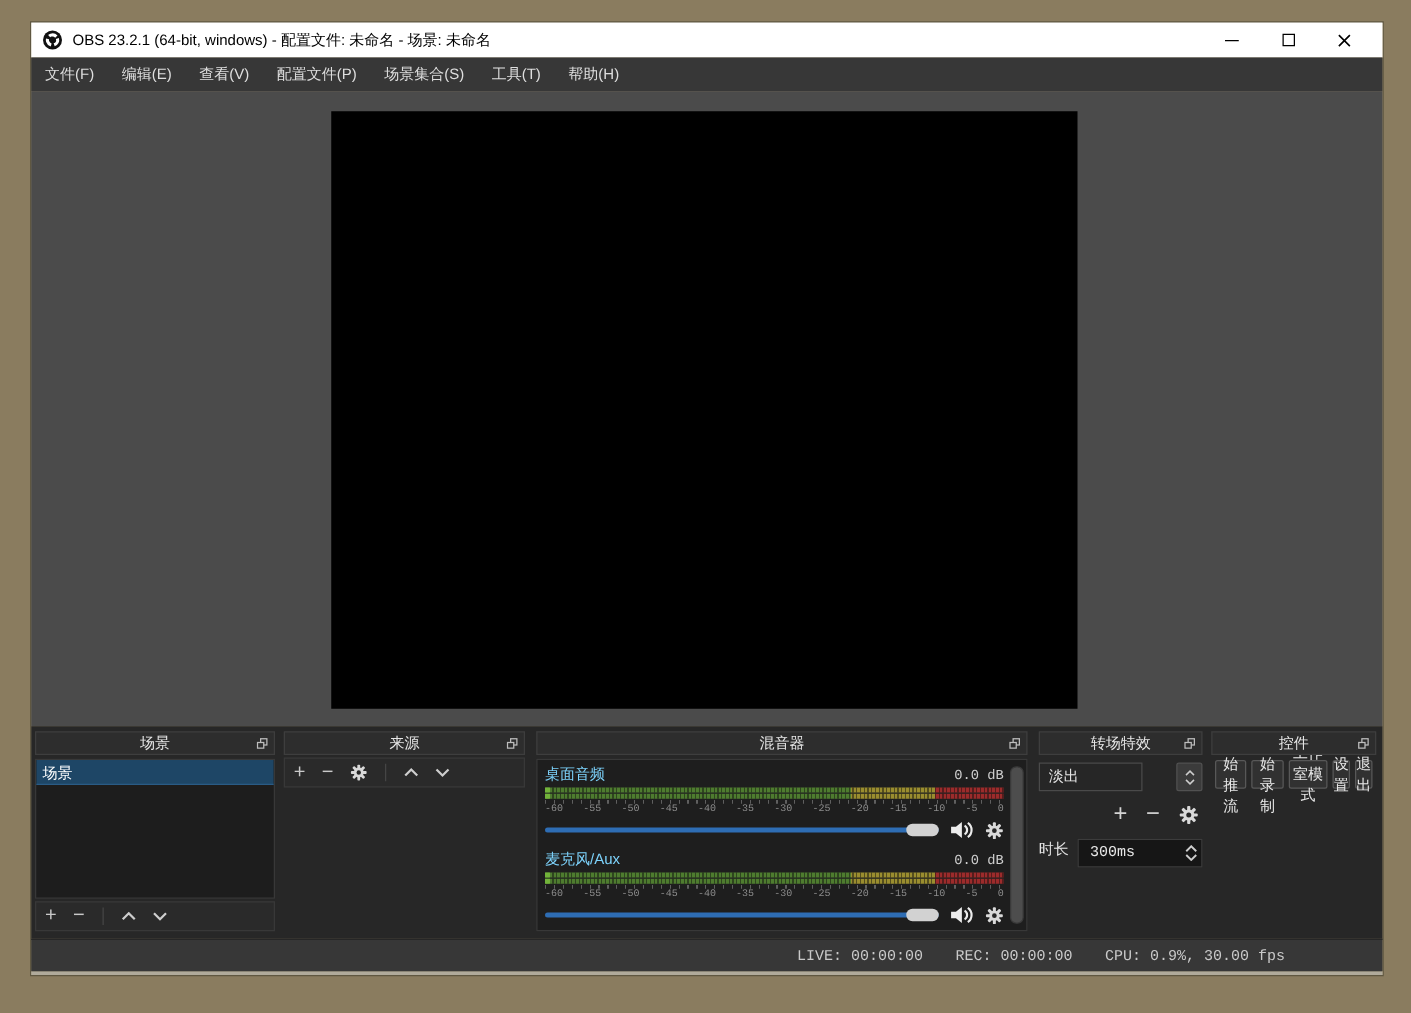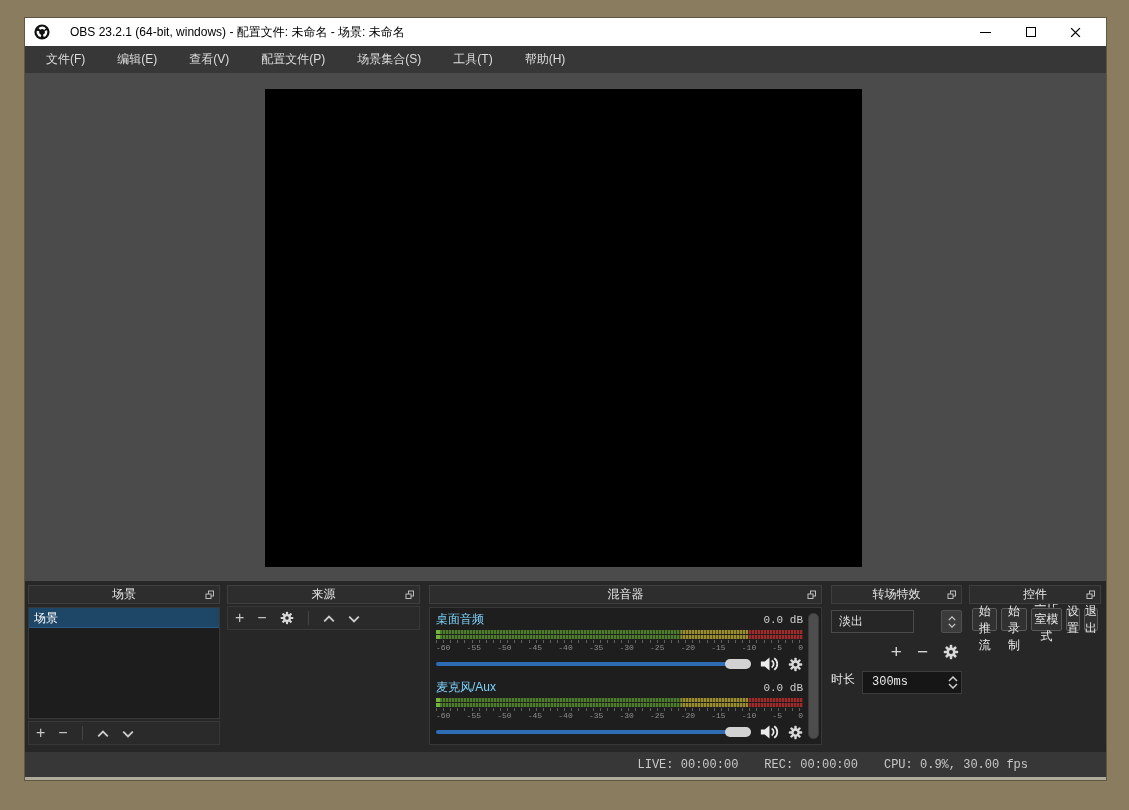--- a/index.html
+++ b/index.html
@@ -4,29 +4,29 @@
 <style>
   * { margin:0; padding:0; box-sizing:border-box; }
   html,body { width:1129px; height:810px; }
   body { background:#8a7c5f; font-family:"Liberation Sans",sans-serif; position:relative; overflow:hidden; }
 
   .window { position:absolute; left:25px; top:18px; width:1081px; height:762px;
             display:flex; flex-direction:column;
             border-bottom:3px solid #b0aa9b; box-shadow:0 0 0 1px rgba(60,56,40,.55); }
 
   
-  .titlebar { height:28px; background:#ffffff; display:flex; align-items:center; padding-left:9px; flex:0 0 auto;gap:12px; }
+  .titlebar { height:28px; background:#ffffff; display:flex; align-items:center; padding-left:9px; flex:0 0 auto; }
   .titlebar .title { font-size:12px; color:#000; margin-left:8px; flex:1; white-space:nowrap; }
   .win-controls { display:flex; height:100%; margin-right:8px; }
   .win-btn { width:45px; display:flex; align-items:center; justify-content:center; cursor:default; }
   .min-glyph { width:11px; height:1px; background:#000; display:block; }
   .max-glyph { width:10px; height:10px; border:1px solid #000; display:block; }
 
   
-  .menubar { height:27px; background:#373737; display:flex; align-items:center; padding-left:10px; flex:0 0 auto;gap:10px; }
+  .menubar { height:27px; background:#373737; display:flex; align-items:center; flex:0 0 auto; }
   .menu-item { font-size:12px; color:#dedede; padding:0 11px; line-height:27px; }
 
   
   .preview { flex:1; background:#4b4b4b; position:relative; }
   .canvas { position:absolute; left:240px; top:16px; width:597px; height:478px; background:#000; }
 
   
   .docks { height:170px; background:#272727; position:relative; flex:0 0 auto; }
   .panel { position:absolute; top:4px; height:160px; display:flex; flex-direction:column; }
   .p-scenes      { left:3px;   width:192px; }

